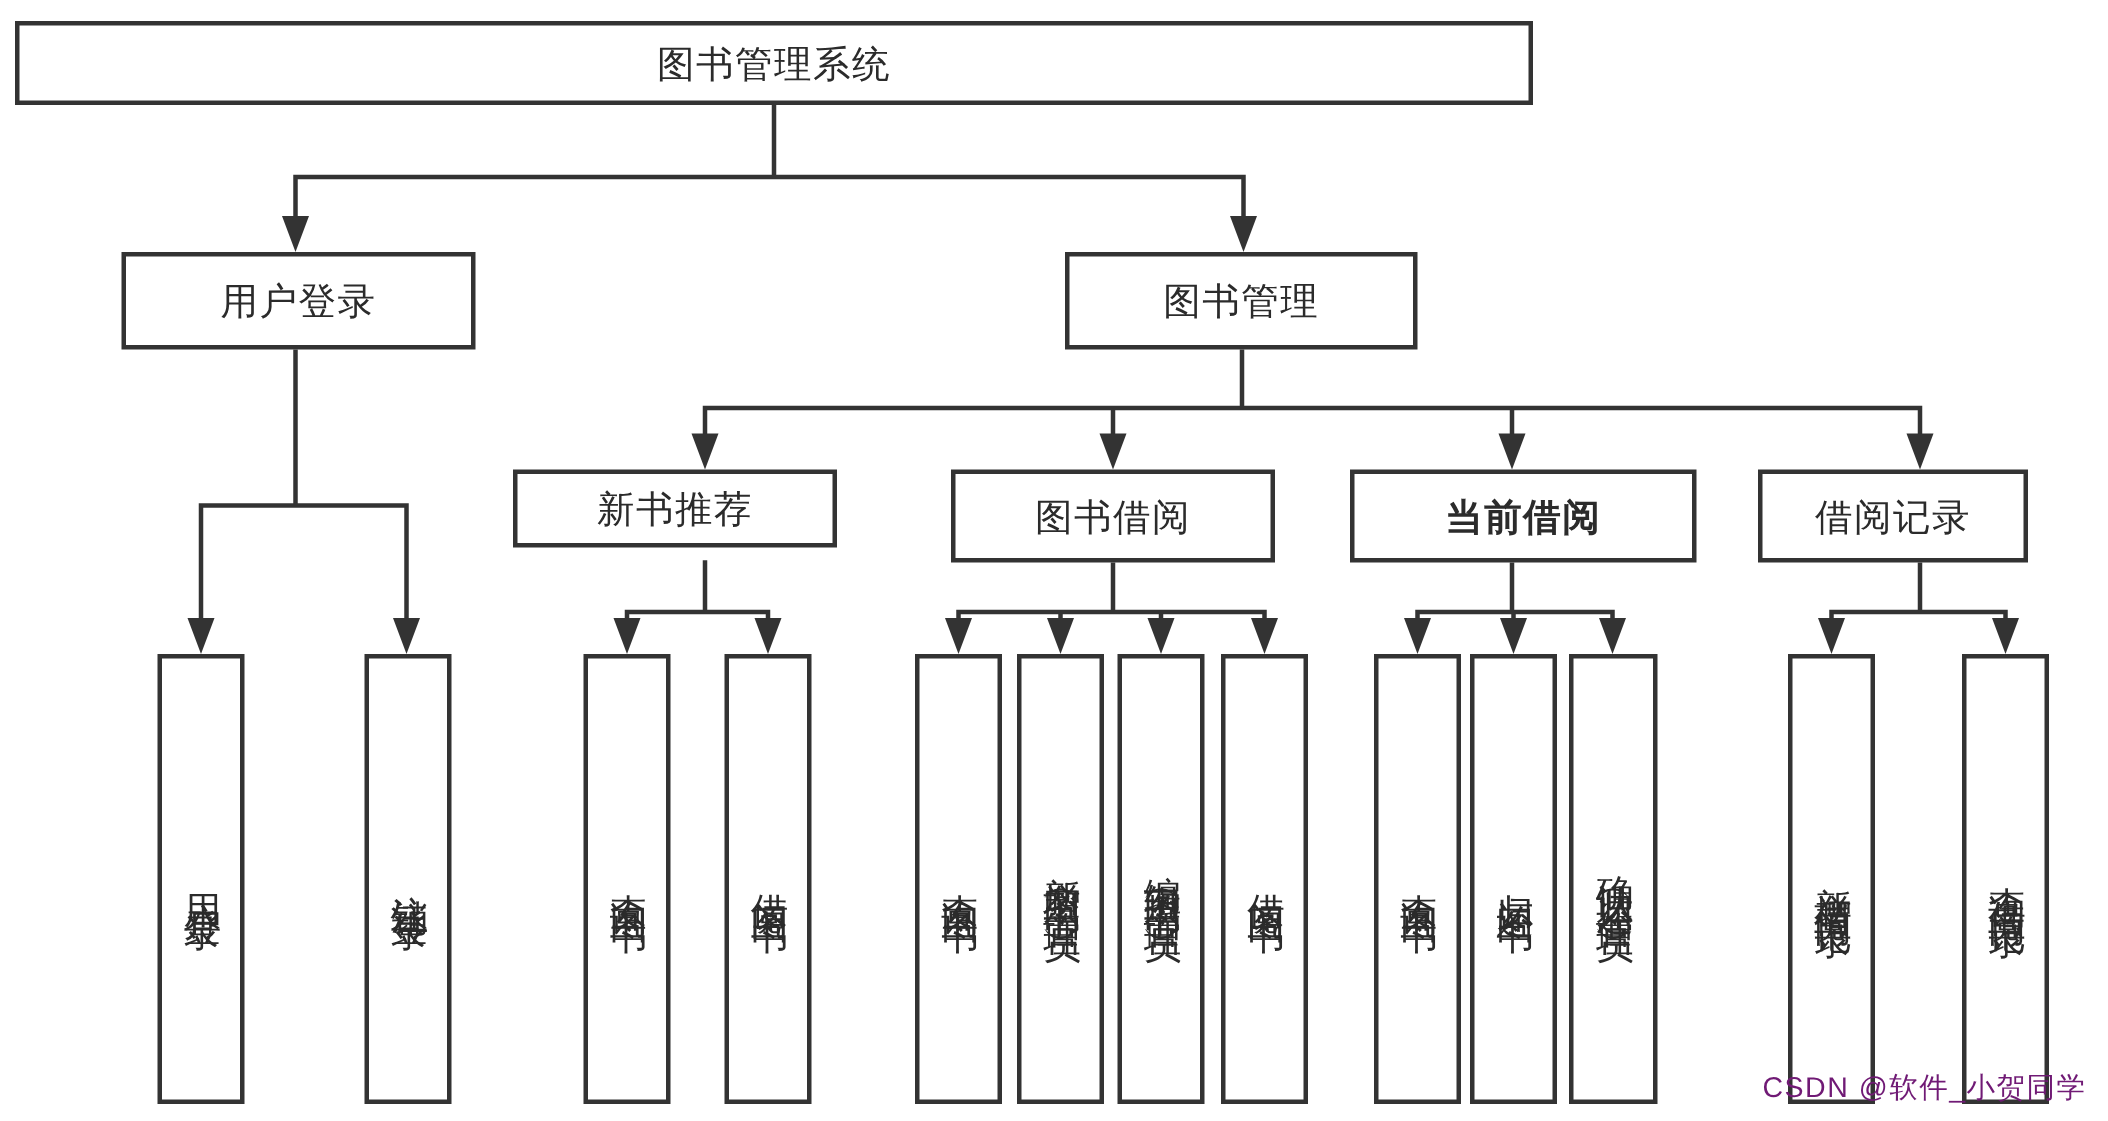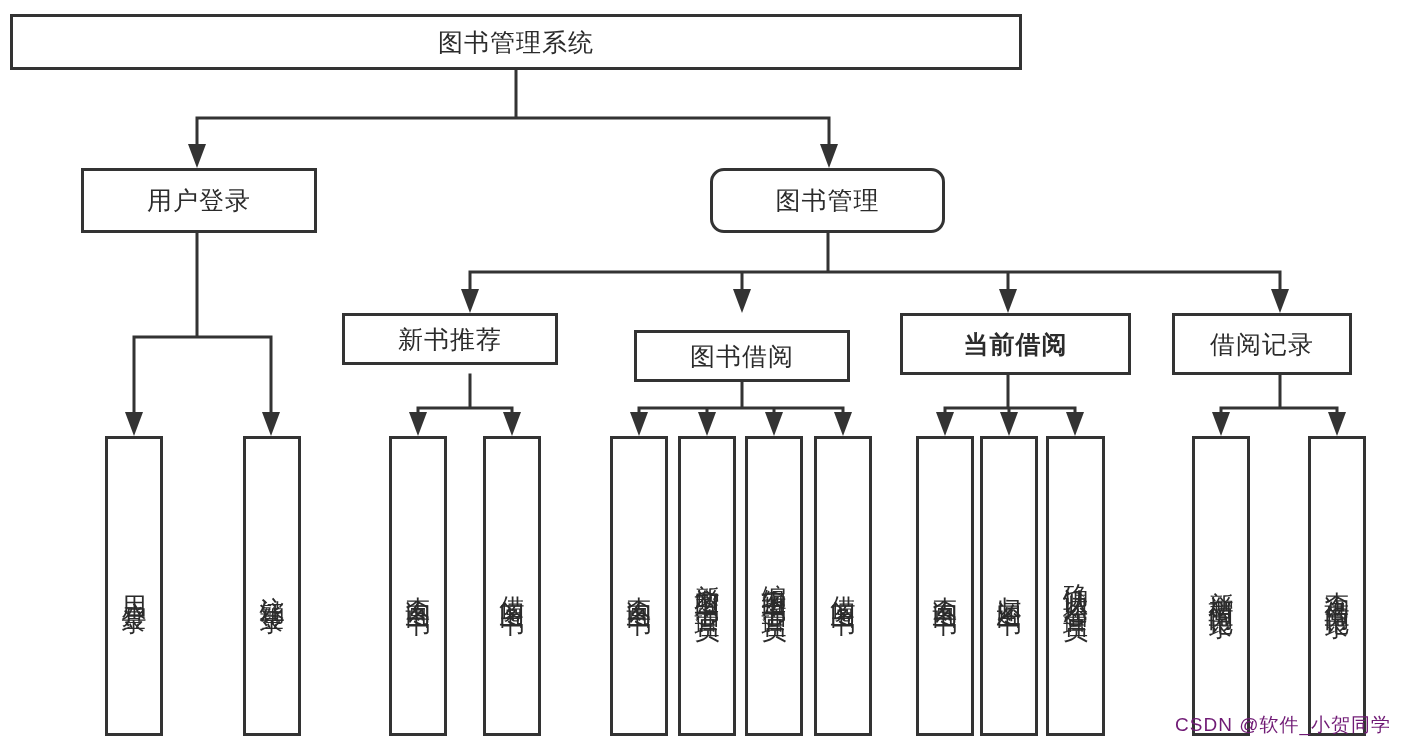--- a/index.html
+++ b/index.html
@@ -88,24 +88,24 @@
     <g>
       <path d="M1280 375 L1280 408 M1221 408 L1337 408 M1221 408 L1221 414 M1337 408 L1337 414"></path>
       <polygon fill="#333333" stroke="none" points="1212,412 1230,412 1221,436"></polygon>
       <polygon fill="#333333" stroke="none" points="1328,412 1346,412 1337,436"></polygon>
     </g>
   </svg>
 
   <div class="box hbox" style="left:10px; top:14px; width:1012px; height:56px;">图书管理系统</div>
 
   <div class="box hbox" style="left:81px; top:168px; width:236px; height:65px;">用户登录</div>
-  <div class="box hbox" style="left:710px; top:168px; width:235px; height:65px;border-radius:14px;">图书管理</div>
+  <div class="box hbox" style="left:710px; top:168px; width:235px; height:65px;">图书管理</div>
 
   <div class="box hbox" style="left:342px; top:313px; width:216px; height:52px;">新书推荐</div>
-  <div class="box hbox" style="left:634px; top:330px; width:216px; height:52px;">图书借阅</div>
+  <div class="box hbox" style="left:634px; top:313px; width:216px; height:62px;">图书借阅</div>
   <div class="box hbox" style="left:900px; top:313px; width:231px; height:62px;font-weight:bold;">当前借阅</div>
   <div class="box hbox" style="left:1172px; top:313px; width:180px; height:62px;">借阅记录</div>
 
   <div class="box vbox" style="left:105px; top:436px; width:58px; height:300px;">用户登录</div>
   <div class="box vbox" style="left:243px; top:436px; width:58px; height:300px;">注销登录</div>
 
   <div class="box vbox" style="left:389px; top:436px; width:58px; height:300px;">查询图书</div>
   <div class="box vbox" style="left:483px; top:436px; width:58px; height:300px;">借阅图书</div>
 
   <div class="box vbox" style="left:610px; top:436px; width:58px; height:300px;">查询图书</div>

